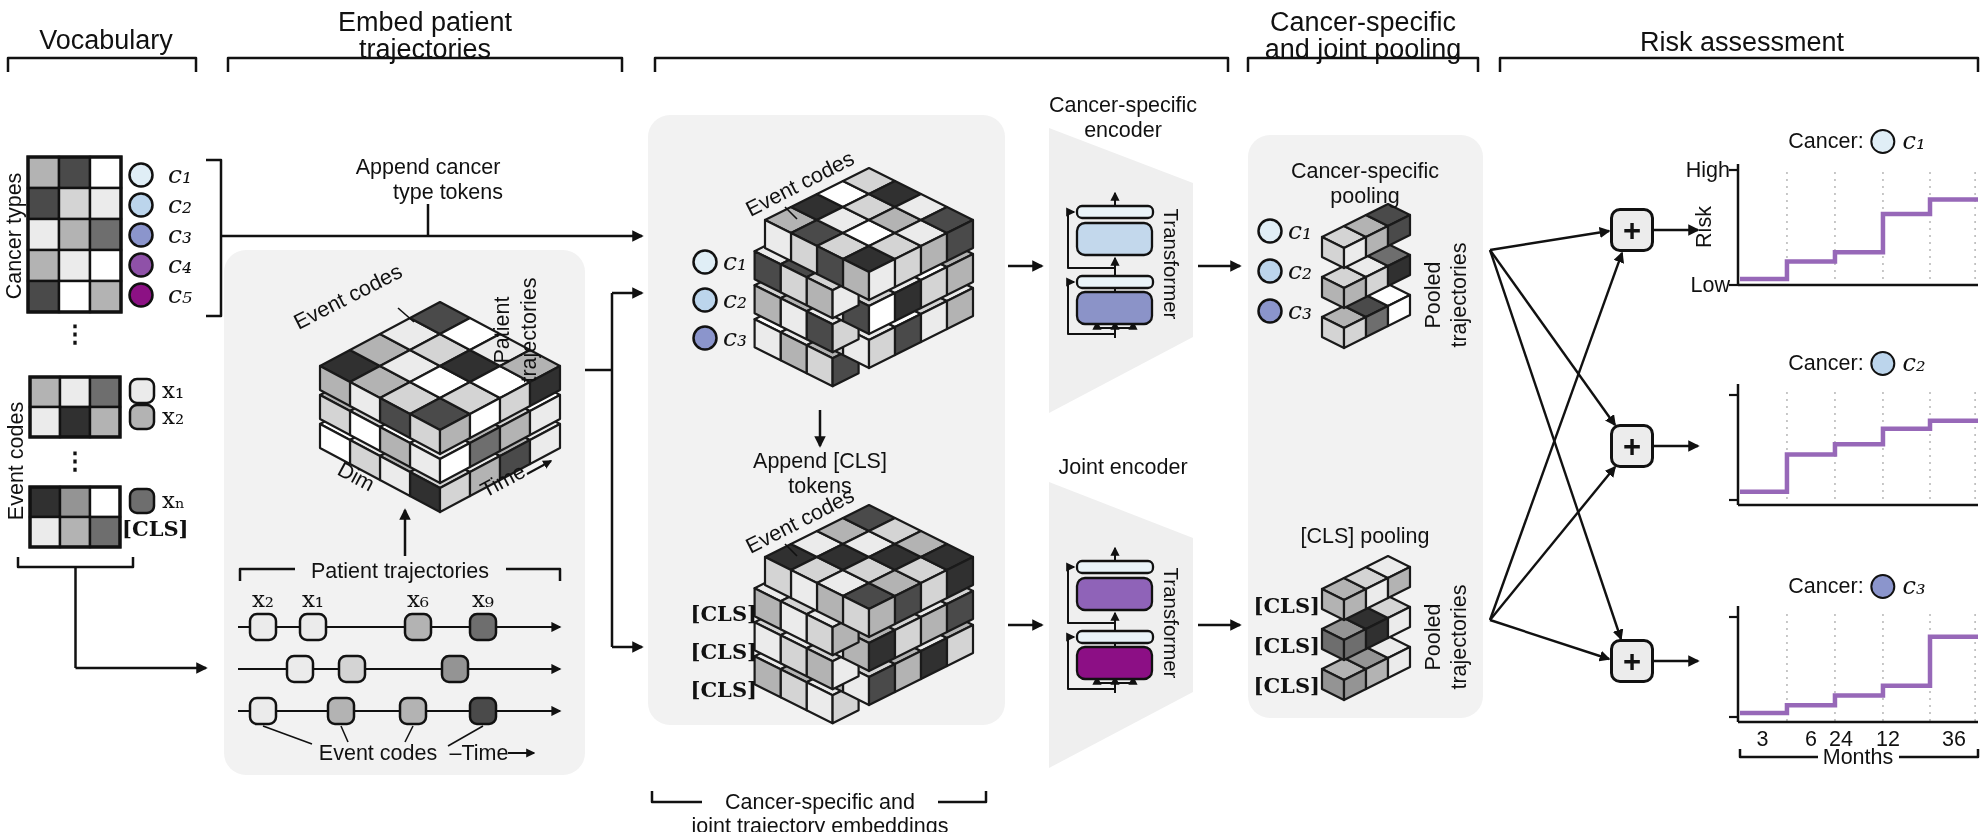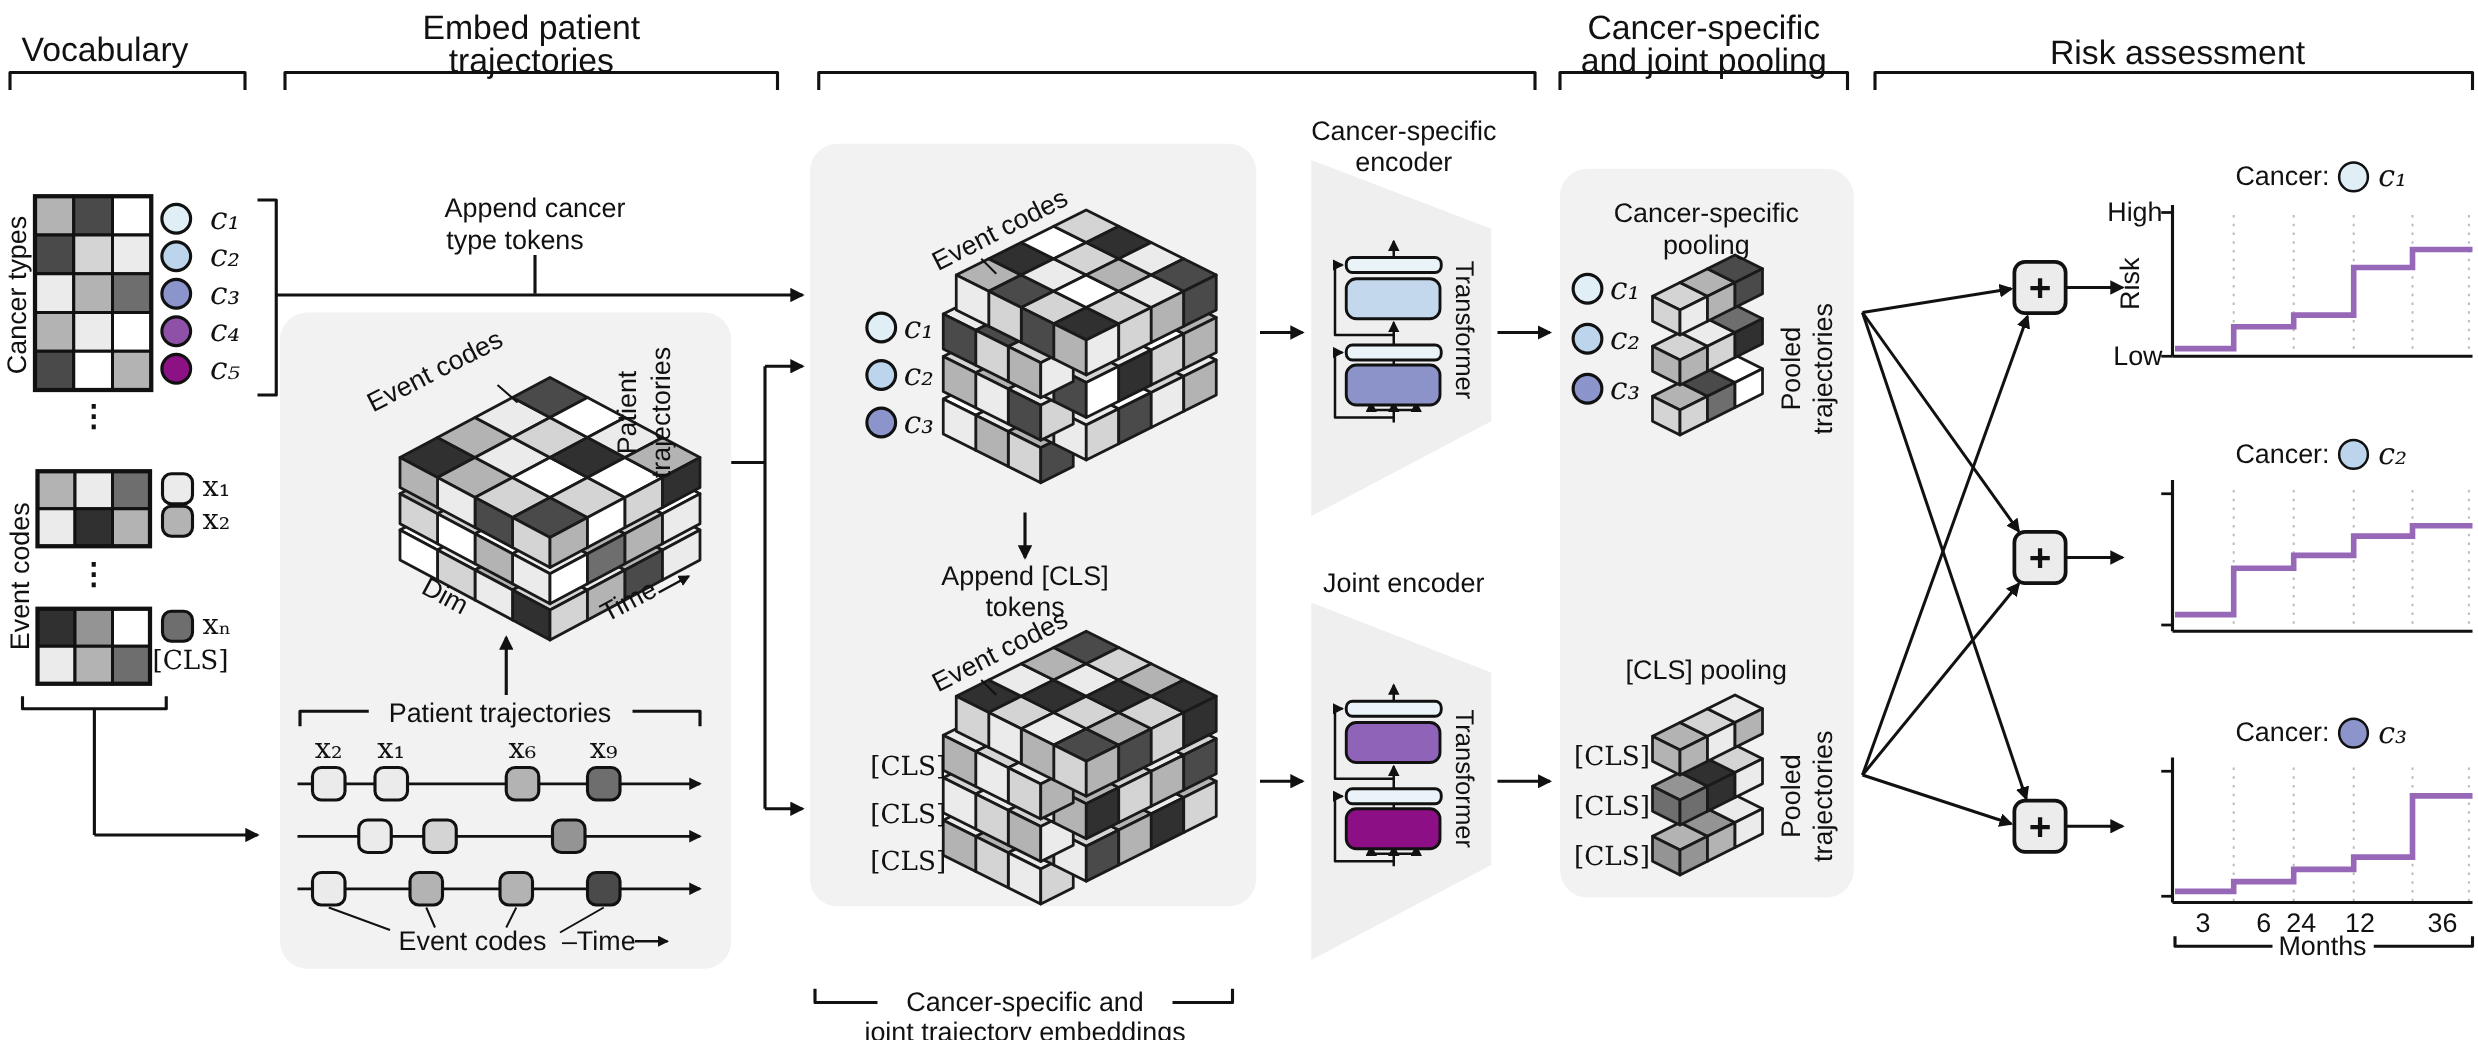--- a/index.html
+++ b/index.html
@@ -12,21 +12,21 @@
   .rot-ccw{transform:translate(-50%,-50%) rotate(-90deg);}
   .rot-cw{transform:translate(-50%,-50%) rotate(90deg);}
   .rot-iso{transform:translate(-50%,-50%) rotate(-27deg);}
   .rot-iso2{transform:translate(-50%,-50%) rotate(28deg);}
   .rot-iso3{transform:translate(-50%,-50%) rotate(-28deg);}
   .title{font-size:27px;}
   .sub{font-size:21.5px;}
   .small{font-size:20.5px;}
   .math{font-family:"DejaVu Serif","DejaVu Sans",serif;font-style:italic;font-size:25px;}
   .mathsm{font-family:"DejaVu Serif","DejaVu Sans",serif;font-size:23px;}
-  .cls{font-family:"DejaVu Serif","DejaVu Sans",serif;font-size:21px;}
+  .cls{font-family:"DejaVu Serif","DejaVu Sans",serif;font-size:21px;font-weight:bold;}
   .dots{font-size:24px;font-weight:bold;letter-spacing:0;}
   .plusbox{position:absolute;width:38px;height:38px;border:3px solid #111;border-radius:10px;
            background:#ececec;display:flex;align-items:center;justify-content:center;
            font-size:31px;font-weight:600;transform:translate(-50%,-50%);line-height:1;}
   .ctitle{position:absolute;display:flex;align-items:center;gap:7px;transform:translate(-50%,-50%);font-size:21.5px;}
   .ctoken{width:21px;height:21px;border-radius:50%;border:2.5px solid #111;display:inline-block;}
   .mtok{font-family:"DejaVu Serif","DejaVu Sans",serif;font-style:italic;font-size:24px;}
 </style>
 </head>
 <body>
@@ -497,21 +497,21 @@
       <line x1="1975.12" y1="614" x2="1975.12" y2="721" stroke="#bbbbbb" stroke-width="1.6" stroke-dasharray="2 5"></line>
       <line x1="1738" y1="606" x2="1738" y2="722" stroke="#111111" stroke-width="2.5"></line>
       <line x1="1738" y1="722" x2="1978" y2="722" stroke="#111111" stroke-width="2.5"></line>
       <line x1="1729" y1="617" x2="1738" y2="617" stroke="#111111" stroke-width="2.2"></line>
       <line x1="1729" y1="717" x2="1738" y2="717" stroke="#111111" stroke-width="2.2"></line>
       <path d="M1740,713.12 L1786.96,713.12 L1786.96,705.28 L1834.96,705.28 L1834.96,695.48 L1882.96,695.48 L1882.96,685.68 L1930,685.68 L1930,636.6800000000001 L1978,636.6800000000001" fill="none" stroke="#9768b8" stroke-width="4.5" stroke-linejoin="miter"></path>
       <path d="M1740,749 L1740,757 L1818,757" fill="none" stroke="#111111" stroke-width="2.5" stroke-linejoin="round"></path>
       <path d="M1899,757 L1978,757 L1978,749" fill="none" stroke="#111111" stroke-width="2.5" stroke-linejoin="round"></path>
     </svg>
 
-  <div class="lbl title" style="left:84px;top:40px">Vocabulary</div>
+  <div class="lbl title" style="left:106px;top:40px">Vocabulary</div>
   <div class="lbl title" style="left:425px;top:22px">Embed patient</div>
   <div class="lbl title" style="left:425px;top:49px">trajectories</div>
   <div class="lbl title" style="left:1363px;top:22px">Cancer-specific</div>
   <div class="lbl title" style="left:1363px;top:49px">and joint pooling</div>
   <div class="lbl title" style="left:1742px;top:42px">Risk assessment</div>
 
   <div class="lbl sub rot-ccw" style="left:14px;top:236px">Cancer types</div>
   <div class="lbl math left" style="left:168px;top:175px">c₁</div>
   <div class="lbl math left" style="left:168px;top:205px">c₂</div>
   <div class="lbl math left" style="left:168px;top:235px">c₃</div>
@@ -519,21 +519,21 @@
   <div class="lbl math left" style="left:168px;top:295px">c₅</div>
   <div class="lbl dots" style="left:75px;top:334px">⋮</div>
   <div class="lbl sub rot-ccw" style="left:16px;top:461px">Event codes</div>
   <div class="lbl mathsm left" style="left:162px;top:391px">x₁</div>
   <div class="lbl mathsm left" style="left:162px;top:417px">x₂</div>
   <div class="lbl dots" style="left:75px;top:461px">⋮</div>
   <div class="lbl mathsm left" style="left:162px;top:501px">xₙ</div>
   <div class="lbl cls left" style="left:122px;top:529px">[CLS]</div>
 
   <div class="lbl sub" style="left:428px;top:167px">Append cancer</div>
-  <div class="lbl sub" style="left:412px;top:192px">type tokens</div>
+  <div class="lbl sub" style="left:448px;top:192px">type tokens</div>
   <div class="lbl sub rot-iso" style="left:348px;top:297px">Event codes</div>
   <div class="lbl sub rot-ccw" style="left:502px;top:330px">Patient</div>
   <div class="lbl sub rot-ccw" style="left:529px;top:330px">trajectories</div>
   <div class="lbl sub rot-iso2" style="left:356px;top:477px">Dim</div>
   <div class="lbl sub rot-iso3" style="left:503px;top:481px">Time</div>
   <div class="lbl sub" style="left:400px;top:571px">Patient trajectories</div>
   <div class="lbl mathsm" style="left:263px;top:600px">x₂</div>
   <div class="lbl mathsm" style="left:313px;top:600px">x₁</div>
   <div class="lbl mathsm" style="left:418px;top:600px">x₆</div>
   <div class="lbl mathsm" style="left:483px;top:600px">x₉</div>

